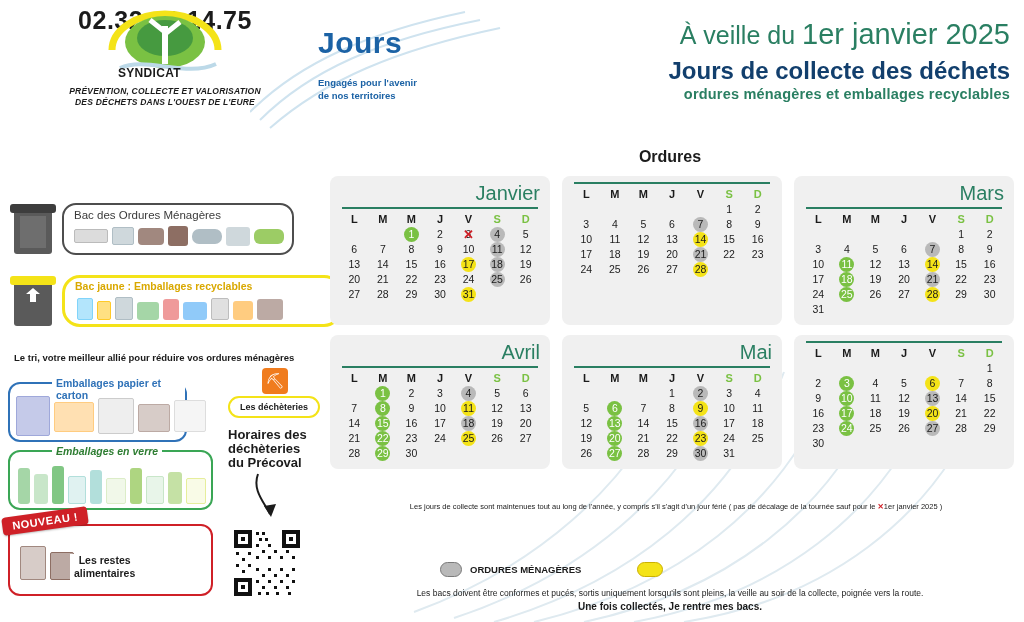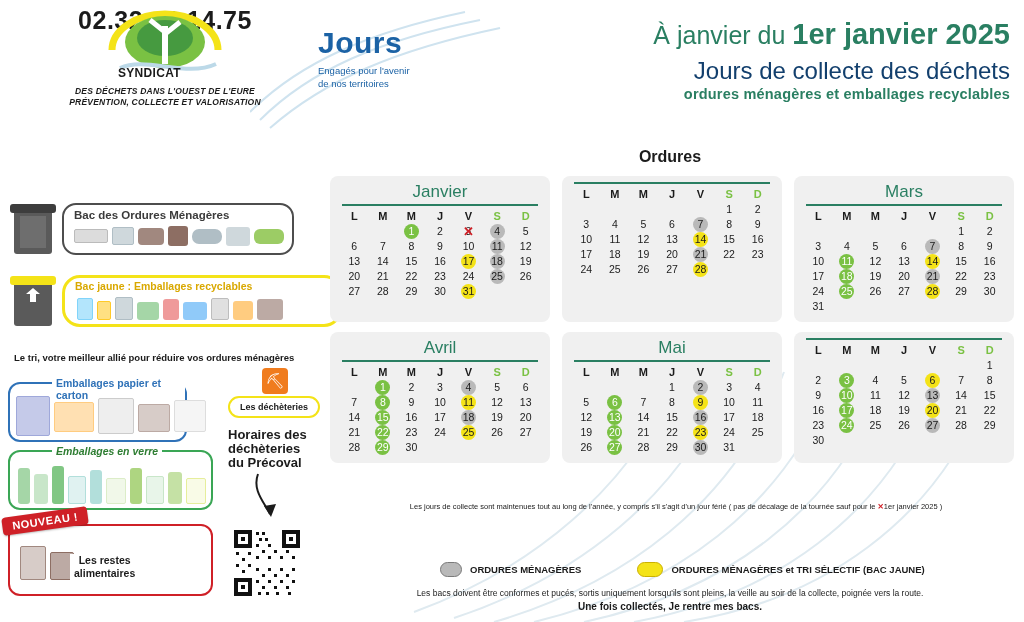--- a/index.html
+++ b/index.html
@@ -35,21 +35,21 @@
   .phone { font-size: 25px; font-weight: bold; color: #1b1b1b; text-align: center; margin-top: 6px; letter-spacing: .5px;}
 
   
   .bin-row { position: absolute; display: flex; align-items: center; }
   .bin-pill {
     border-radius: 14px; height: 52px; display: flex; align-items: center;
     padding-left: 10px; padding-right: 6px;
   }
   .pill-grey { border: 2px solid #4d4d4d; }
   .pill-yellow { border: 3px solid #f4e318; background: #ffffff; }
-  .bin-label-grey { font-size: 11.5px; font-weight: bold; color: #3b3b3b; }
+  .bin-label-grey { font-size: 11.5px; font-weight: normal; color: #3b3b3b; }
   .bin-label-yellow { font-size: 10.5px; font-weight: bold; color: #d9a800; }
 
   .tri-note { position: absolute; left: 14px; top: 352px; font-size: 9.5px; color: #1b1b1b; font-weight: bold;}
 
   .box-blue { position:absolute; left: 8px; top: 382px; width: 179px; height: 60px; border: 2px solid #2f72b8; border-radius: 12px;}
   .box-green { position:absolute; left: 8px; top: 450px; width: 205px; height: 60px; border: 2px solid #3aa655; border-radius: 12px;}
   .box-red  { position:absolute; left: 8px; top: 524px; width: 205px; height: 72px; border: 2px solid #cf2027; border-radius: 12px;}
   .box-title { position: absolute; font-size: 10.5px; font-weight: bold; background:#fff; padding: 0 4px;}
   .t-blue { color: #2f72b8; left: 42px; top: -7px;}
   .t-green{ color: #2e7d32; left: 42px; top: -7px; font-style: italic;}
@@ -71,38 +71,38 @@
     position: absolute; left: 262px; top: 368px; width: 26px; height: 26px;
     background: #f07c1e; border-radius: 4px; color:#fff; font-size: 15px; text-align:center; line-height:26px;
   }
   .dech-text { position: absolute; left: 228px; top: 428px; font-size: 13px; font-weight: bold; color: #1b1b1b; line-height: 14px;}
   .arrow { position: absolute; left: 250px; top: 472px; width: 40px; height: 50px; }
   .qr { position: absolute; left: 232px; top: 528px; width: 70px; height: 70px; }
 
   
   .sepur { position: absolute; left: 318px; top: 26px; width: 160px; }
   .sepur-name { font-size: 30px; font-weight: bold; color: #1b62a5; letter-spacing: .5px; }
-  .sepur-tag { font-size: 9.5px; font-weight: normal; color: #1b62a5; line-height: 13px; margin-top: 4px;}
+  .sepur-tag { font-size: 9.5px; font-weight: bold; color: #1b62a5; line-height: 13px; margin-top: 16px;}
 
   .head-right { position: absolute; left: 500px; top: 18px; width: 510px; text-align: right; }
   .h-line1 { font-size: 25px; color: #2a7f62; }
-  .h-line1 b { font-size: 29px; font-weight: bold; text-align: right; }
-  .h-line2 { font-size: 24px; font-weight: normal; color: #123f6d; margin-top: 6px;}
+  .h-line1 b { font-size: 29px; font-weight: normal; text-align: right; }
+  .h-line2 { font-size: 24px; font-weight: bold; color: #123f6d; margin-top: 6px;}
   .h-line3 { font-size: 14.5px; font-weight: bold; color: #2a7f62; letter-spacing: .2px; margin-top: 1px;}
 
   .town { position: absolute; left: 330px; top: 148px; width: 680px; text-align: center;
           font-size: 16px; font-weight: bold; color: #1b1b1b; }
 
   
   .cal-grid { position: absolute; left: 330px; top: 176px; width: 685px; }
   .cal-row { display: flex; gap: 12px; margin-bottom: 10px; }
   .cal {
     width: 220px; background: #f0f0f0; border-radius: 8px; padding: 6px 10px 8px 10px;
   }
-  .cal-title { text-align: center; font-size: 17px; color: #2a7f62; font-weight: normal; padding-bottom: 2px;}
+  .cal-title { text-align: right; font-size: 20px; color: #2a7f62; font-weight: normal; padding-bottom: 2px;}
   .cal-rule { height: 2px; background: #2a7f62; margin: 0 2px 3px 2px; }
   table.cal-table { width: 100%; border-collapse: collapse; table-layout: fixed; }
   table.cal-table th {
     font-size: 11px; font-weight: bold; color: #1b1b1b; padding: 1px 0 2px 0; text-align: center;
   }
   table.cal-table th.we { color: #7ac143; }
   table.cal-table td {
     font-size: 10.5px; text-align: center; height: 15px; color: #1b1b1b; padding: 0;
   }
   td.we { color: #7ac143; }
@@ -166,22 +166,22 @@
       <svg width="118" height="78" viewBox="0 0 118 78">
         <path d="M6 42 A 53 36 0 0 1 112 42" fill="none" stroke="#f4e318" stroke-width="7"></path>
         <ellipse cx="59" cy="34" rx="40" ry="26" fill="#7ac143"></ellipse>
         <ellipse cx="59" cy="30" rx="28" ry="18" fill="#1b7a3e" opacity=".55"></ellipse>
         <path d="M56 18 L56 56 L62 56 L62 18 Z" fill="#ffffff"></path>
         <path d="M59 24 L44 12 M59 26 L74 14" stroke="#ffffff" stroke-width="5" fill="none"></path>
         <path d="M14 60 C 40 48, 80 70, 110 56" fill="none" stroke="#bcd9e8" stroke-width="4"></path>
       </svg>
       <div class="logo-syndicat">SYNDICAT</div>
     </div>
+    <div class="logo-sub">PRÉVENTION, COLLECTE ET VALORISATION</div>
     <div class="logo-sub">DES DÉCHETS DANS L'OUEST DE L'EURE</div>
-    <div class="logo-sub">PRÉVENTION, COLLECTE ET VALORISATION</div>
   </div>
 
   <div class="phone">02.32.43.14.75</div>
 
   <div class="bin-row" style="left:6px; top:198px;">
     <svg width="54" height="62" viewBox="0 0 54 62">
       <rect x="8" y="12" width="38" height="44" rx="3" fill="#5a5a5a"></rect>
       <rect x="4" y="6" width="46" height="9" rx="3" fill="#3d3d3d"></rect>
       <rect x="14" y="18" width="26" height="32" fill="#6e6e6e"></rect>
     </svg>
@@ -334,21 +334,21 @@
 </div>
 
 <div class="sepur">
   <div class="sepur-name">Jours</div>
   <div class="sepur-tag">
     <span>Engagés pour l'avenir</span><br><span>de nos territoires</span>
   </div>
 </div>
 
 <div class="head-right">
-  <div class="h-line1"><span>À janvier du </span><b>1er janvier 2025</b></div>
+  <div class="h-line1"><span>À veille du </span><b>1er janvier 2025</b></div>
   <div class="h-line2">Jours de collecte des déchets</div>
   <div class="h-line3">ordures ménagères et emballages recyclables</div>
 </div>
 
 <div class="town">Ordures</div>
 
 <div class="cal-grid">
   <div class="cal-row">
     <div class="cal">
       <div class="cal-title">Janvier</div>
@@ -745,17 +745,16 @@
 
 <div class="foot-note">
   <span>Les jours de collecte sont maintenues tout au long de l'année, y compris s'il s'agit d'un jour férié ( pas de décalage de la tournée sauf pour le </span><span class="x">✕</span><span>1er janvier 2025 )</span>
 </div>
 
 <div class="legend">
   <div class="lg-om"></div>
   <div class="lg-text">ORDURES MÉNAGÈRES</div>
   <div style="width:40px"></div>
   <div class="lg-omj"></div>
-  <div class="lg-text">ORDURES MÉNAGÈRES et TRI SÉLECTIF (BAC JAUNE)</div>
 </div>
 
 <div class="foot-b1">Les bacs doivent être conformes et pucés, sortis uniquement lorsqu'ils sont pleins, la veille au soir de la collecte, poignée vers la route.</div>
 <div class="foot-b2">Une fois collectés, Je rentre mes bacs.</div>
 
 </body></html>

